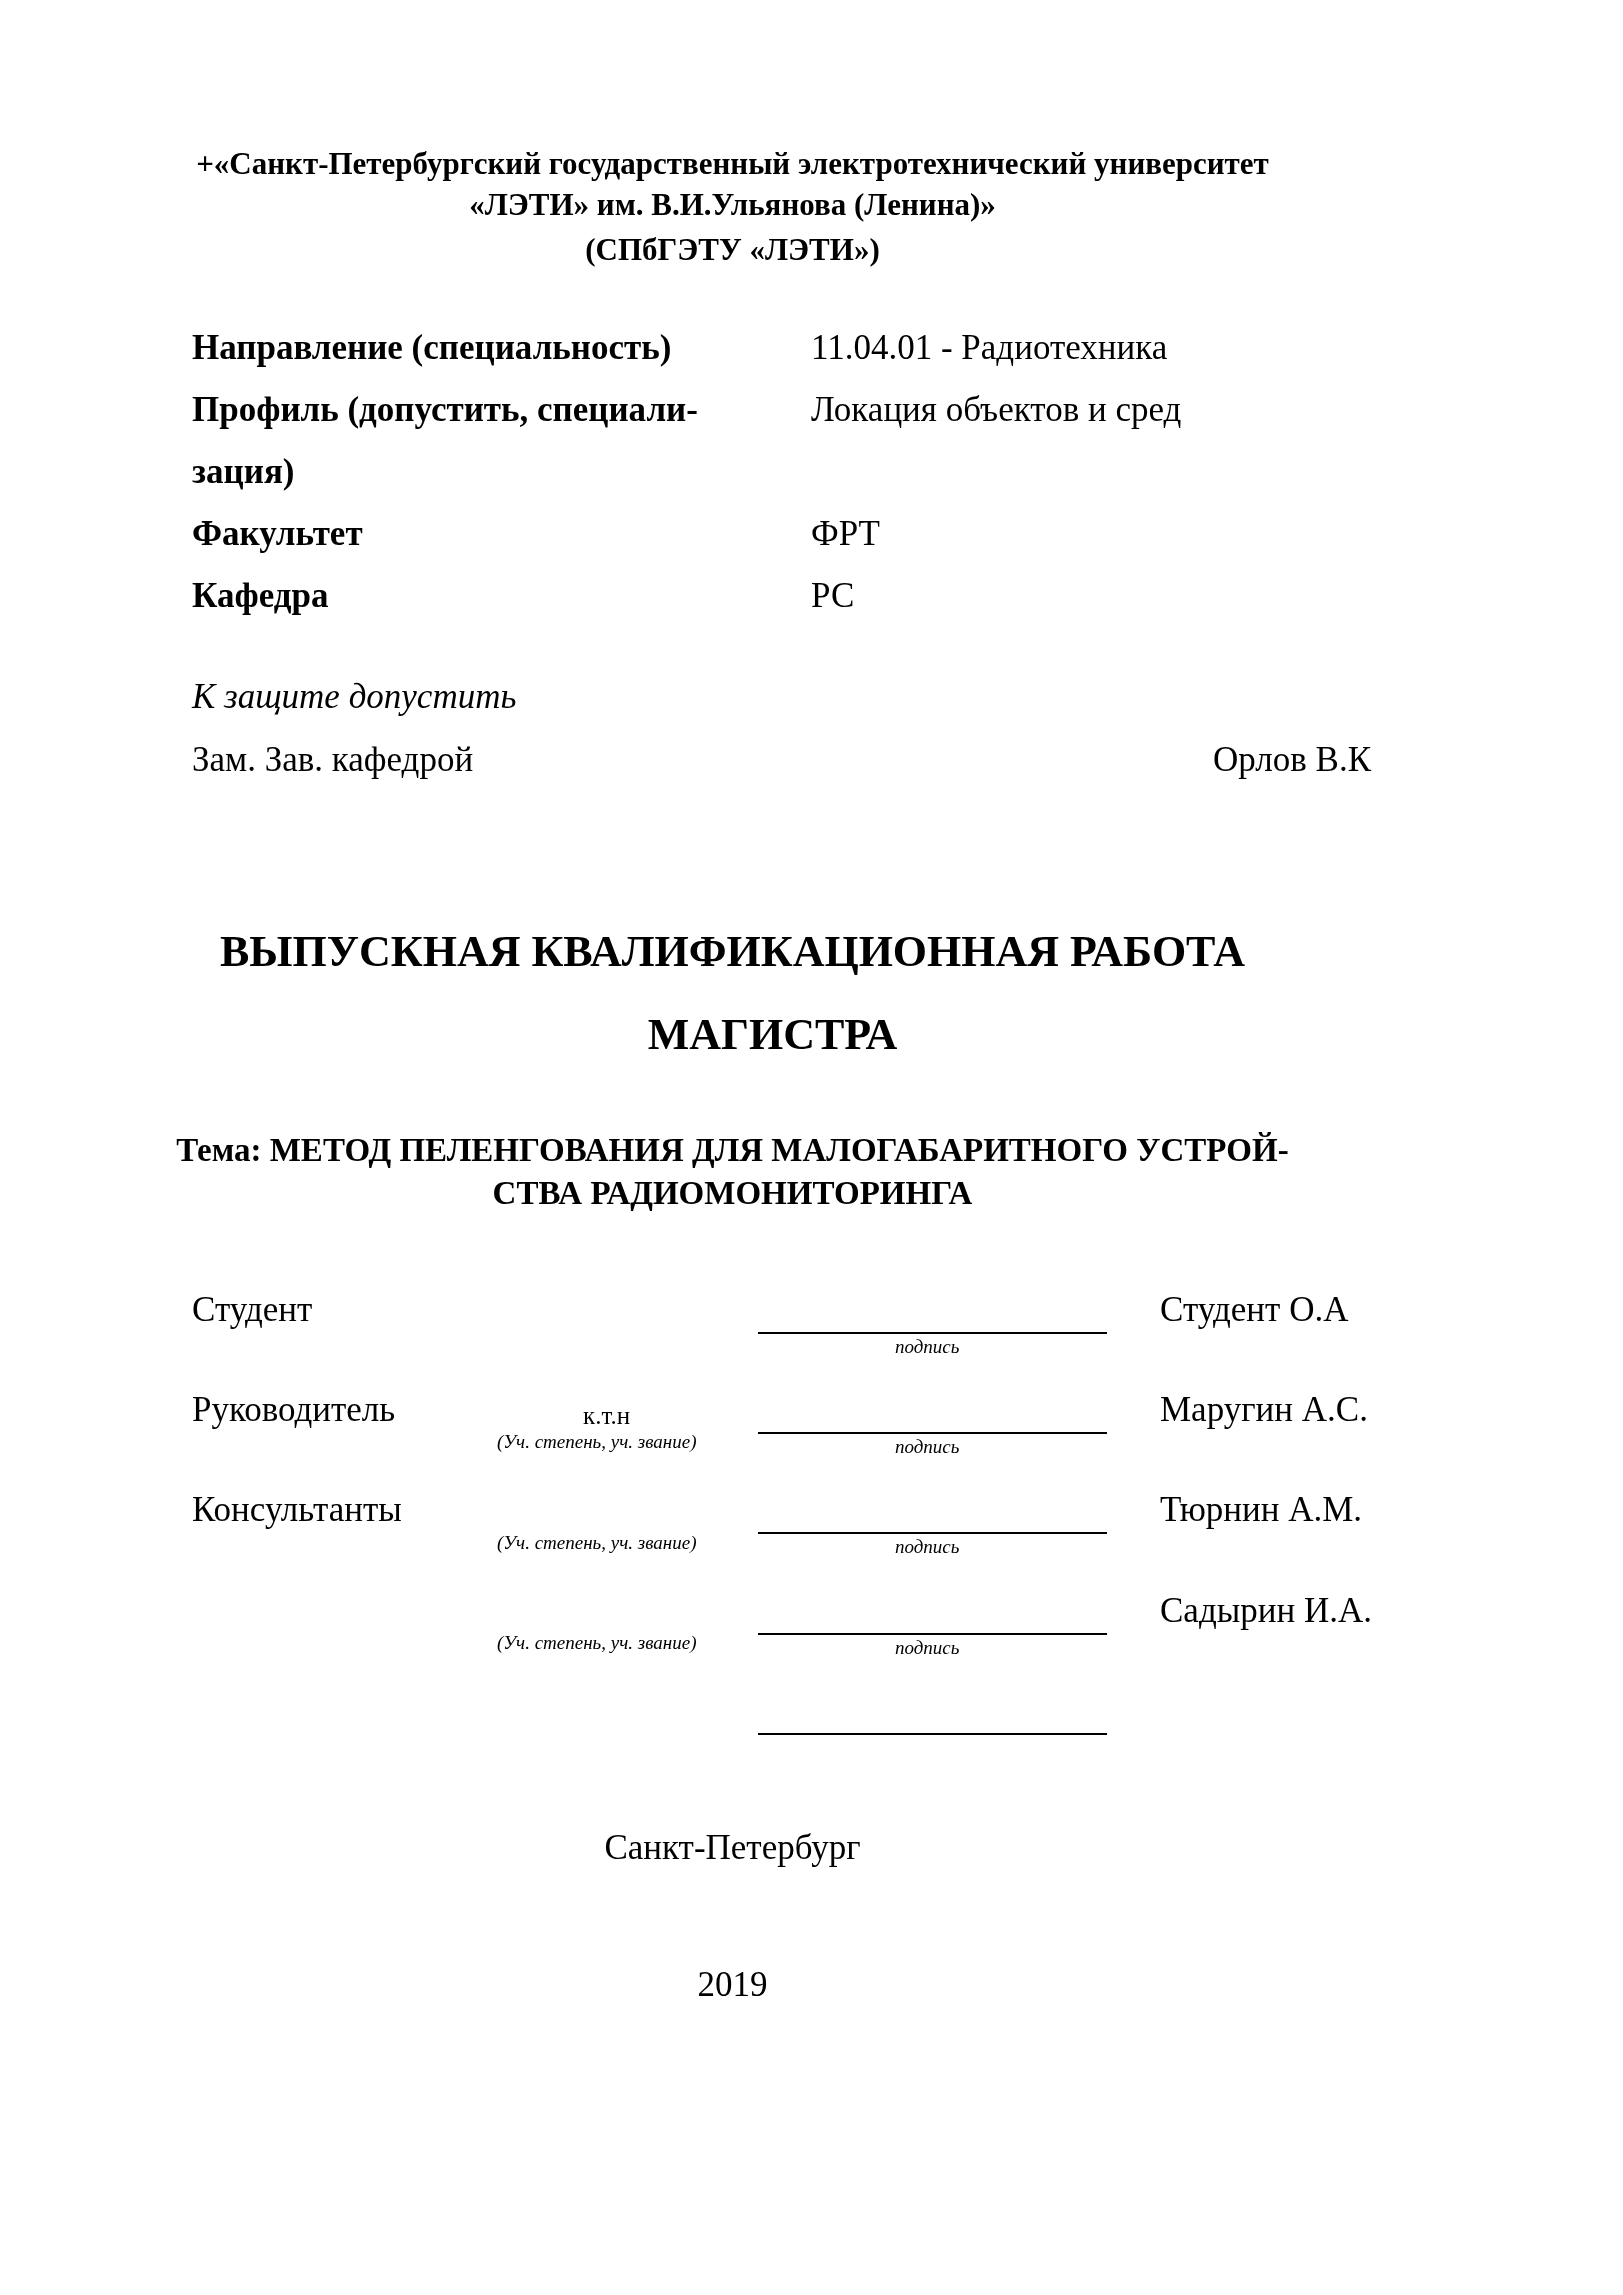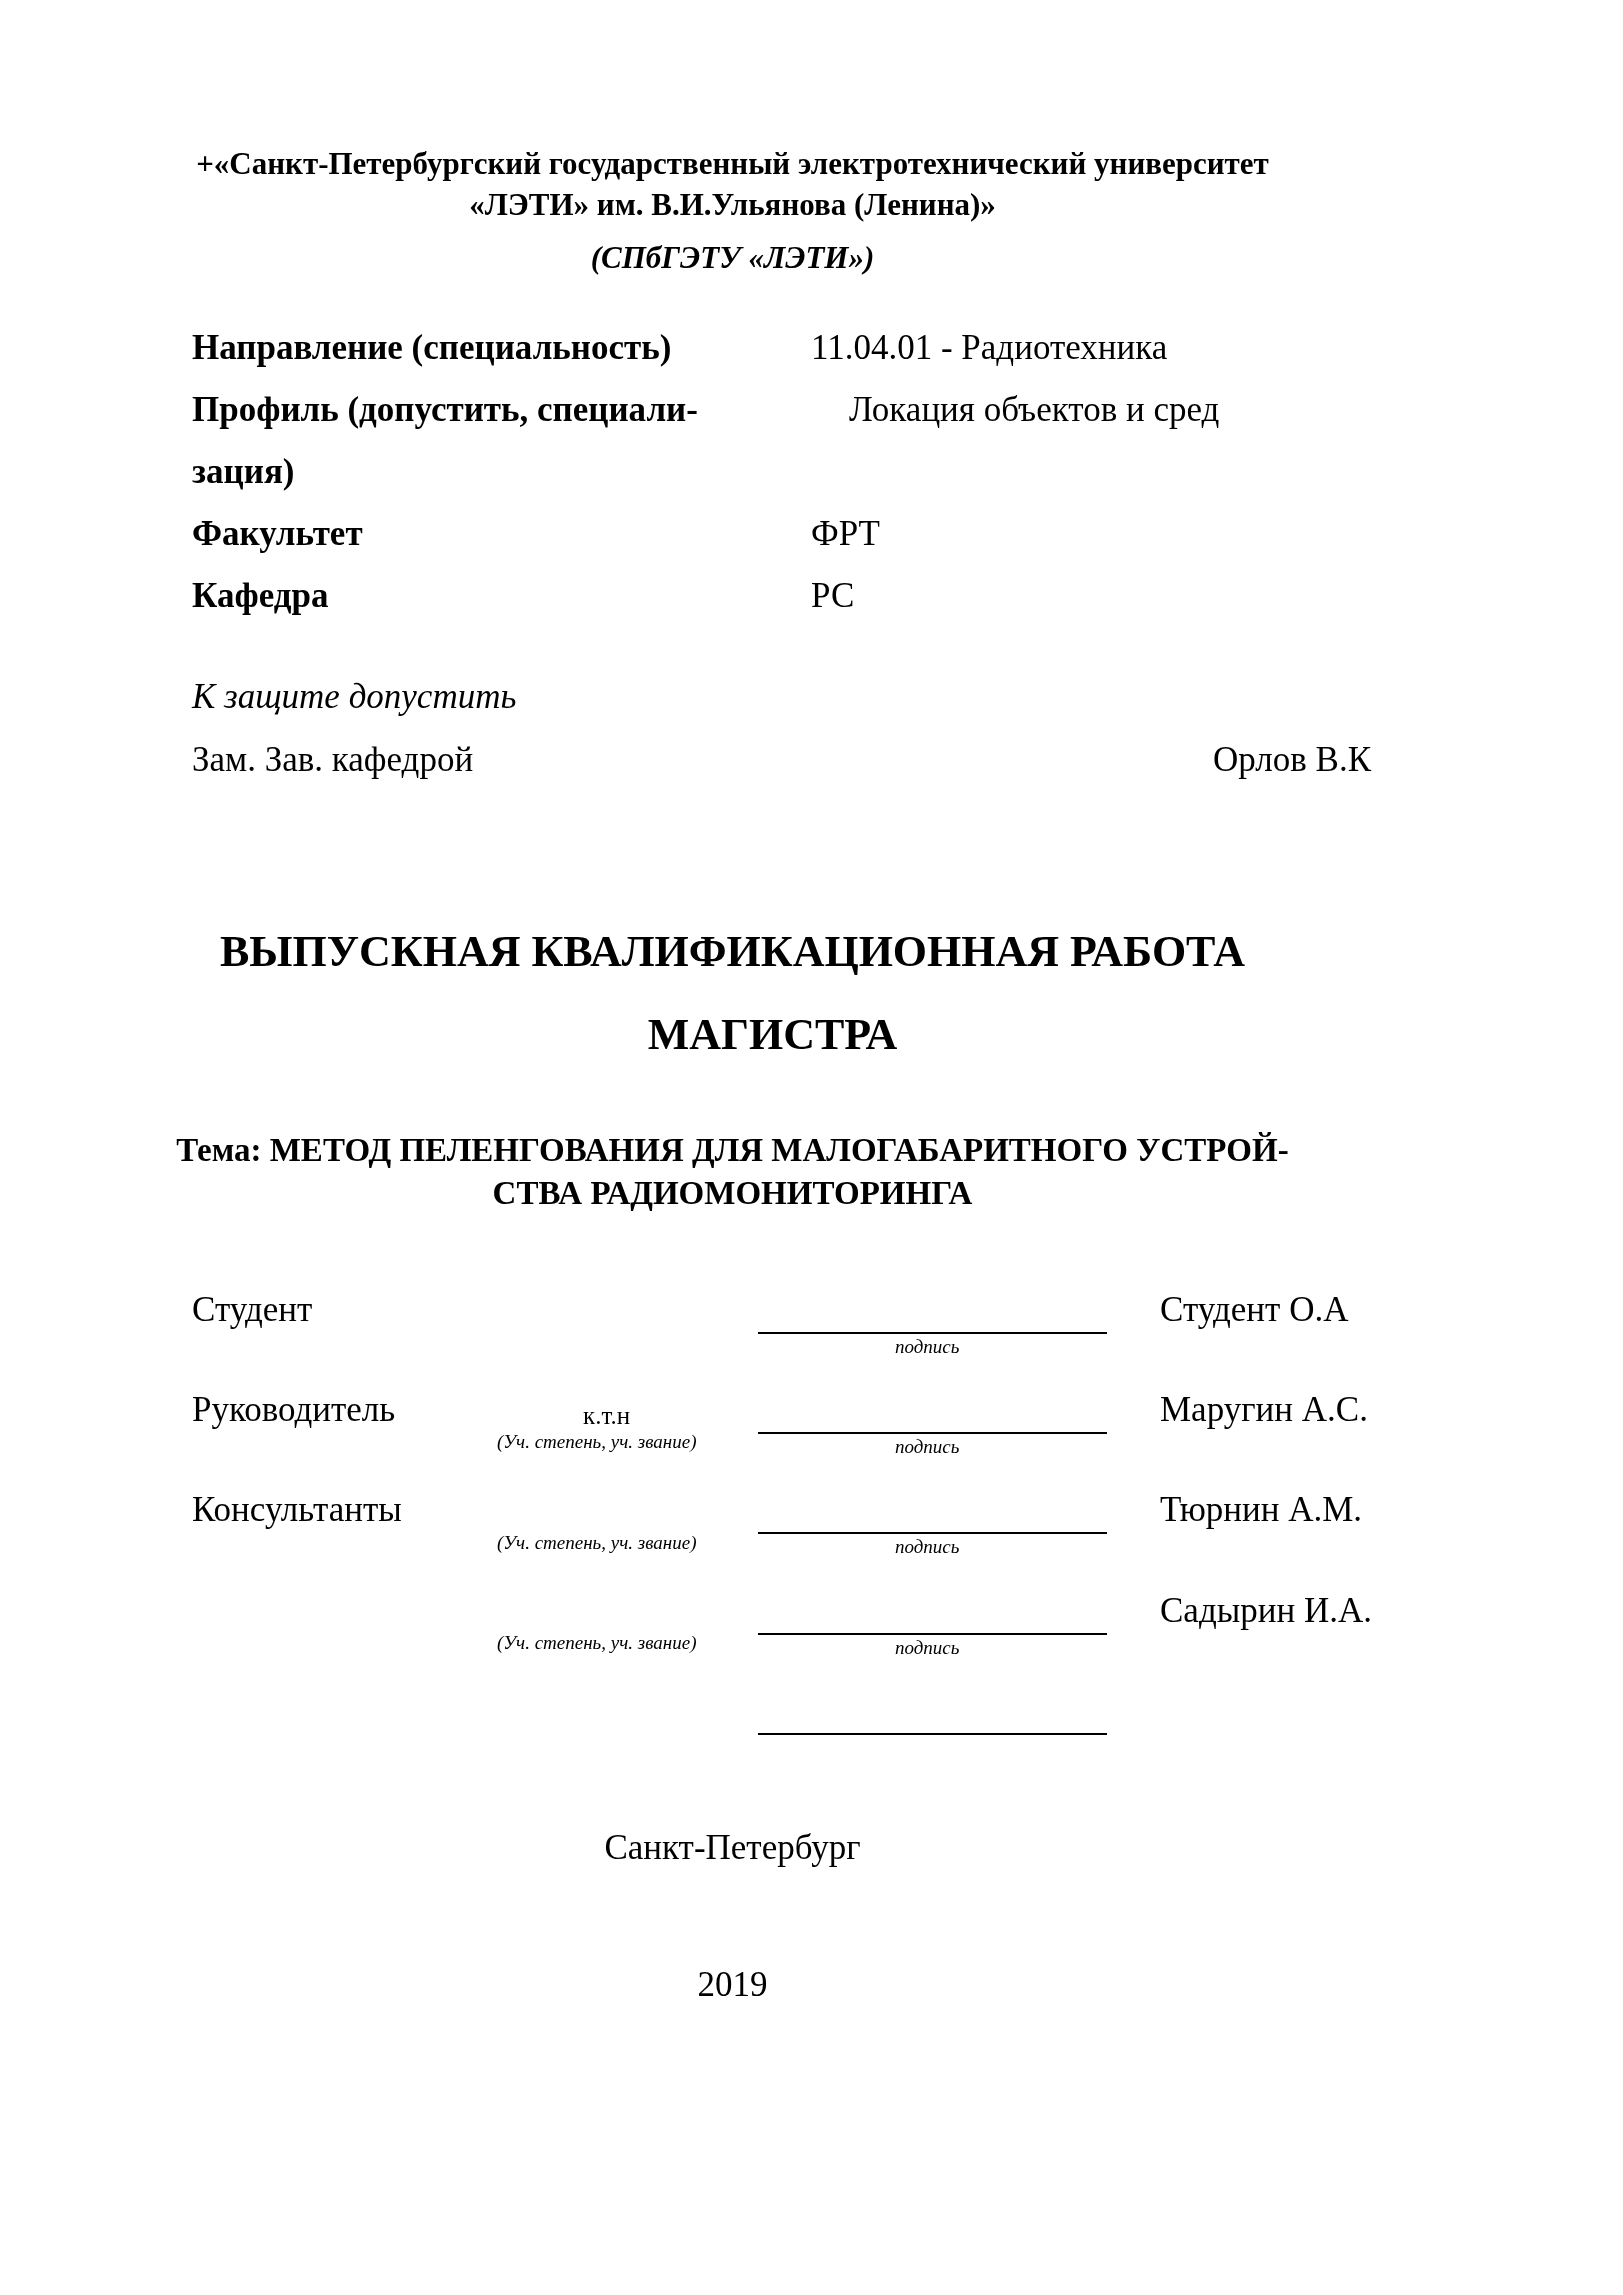--- a/index.html
+++ b/index.html
@@ -16,29 +16,29 @@
   .theme { font-weight:bold; font-size:33px; line-height:41px; }
   .small-it { font-style:italic; font-size:19px; }
   .small { font-size:25px; }
   .sigline { position:absolute; height:0; border-top:2.4px solid #000; width:349px; left:758px; }
 </style>
 </head>
 <body>
 
 <div class="center uni" style="top:144px;">+«Санкт-Петербургский государственный электротехнический университет</div>
 <div class="center uni" style="top:185px;">«ЛЭТИ» им. В.И.Ульянова (Ленина)»</div>
-<div class="center uni" style="top:238px;font-style:italic;">(СПбГЭТУ «ЛЭТИ»)</div>
+<div class="center uni" style="top:230px;">(СПбГЭТУ «ЛЭТИ»)</div>
 
 <div>
   <div class="abs lbl" style="left:192px; top:328px;">Направление (специальность)</div>
   <div class="abs val" style="left:811px; top:328px;">11.04.01 - Радиотехника</div>
 
   <div class="abs lbl" style="left:192px; top:390px;">Профиль (допустить, специали-</div>
   <div class="abs lbl" style="left:192px; top:452px;">зация)</div>
-  <div class="abs val" style="left:811px; top:390px;margin-left:38px;">Локация объектов и сред</div>
+  <div class="abs val" style="left:811px; top:390px;">Локация объектов и сред</div>
 
   <div class="abs lbl" style="left:192px; top:514px;">Факультет</div>
   <div class="abs val" style="left:811px; top:514px;">ФРТ</div>
 
   <div class="abs lbl" style="left:192px; top:576px;">Кафедра</div>
   <div class="abs val" style="left:811px; top:576px;">РС</div>
 </div>
 
 <div class="abs ital" style="left:192px; top:677px;">К защите допустить</div>
 <div class="abs norm" style="left:192px; top:740px;">Зам. Зав. кафедрой</div>

